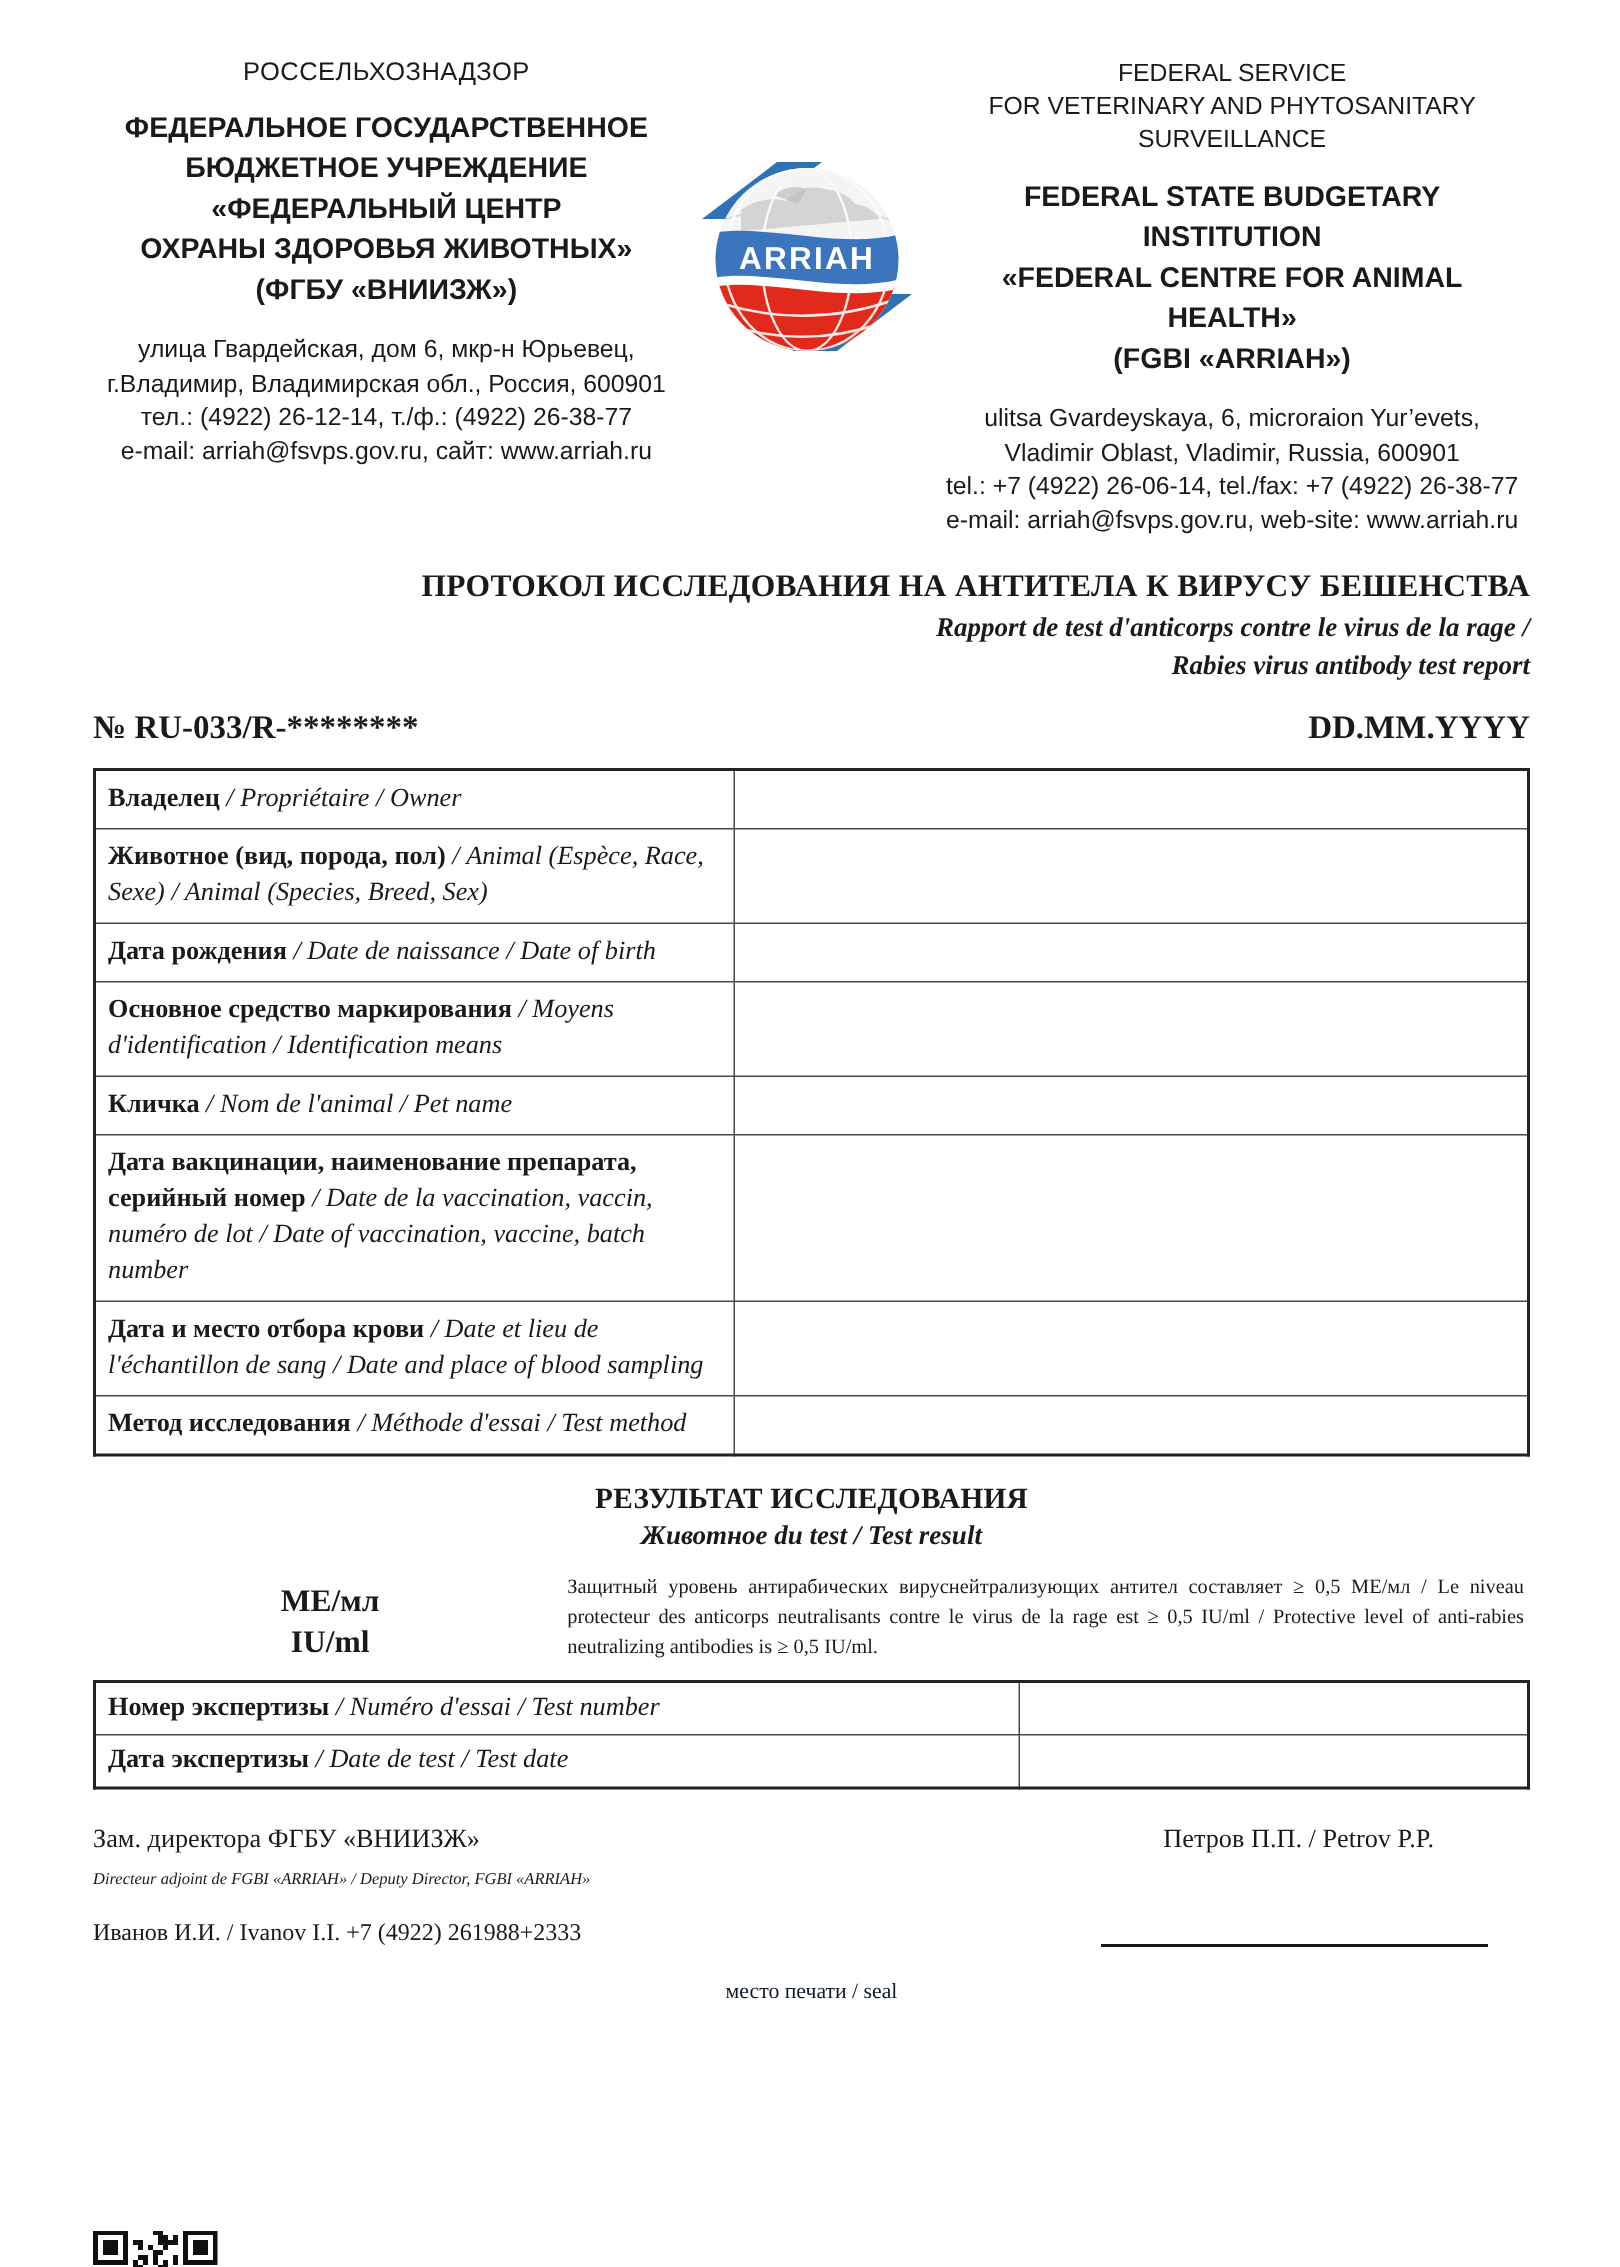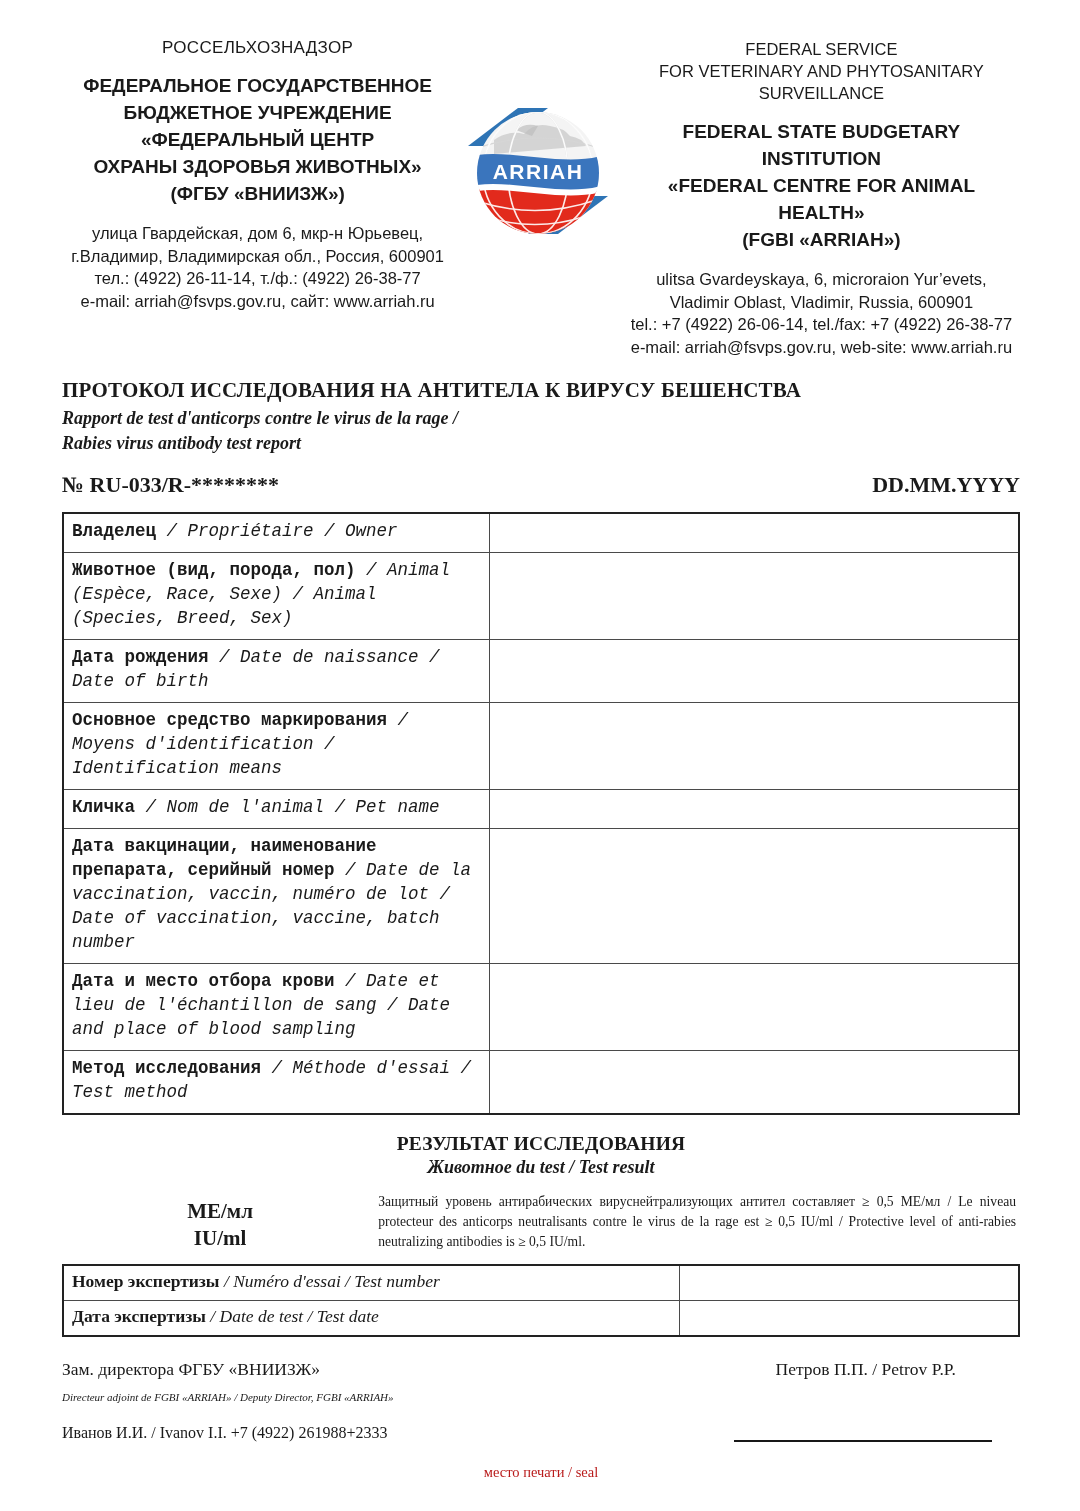--- a/index.html
+++ b/index.html
@@ -17,31 +17,31 @@
   .hdr-left{ width:392px; }
   .hdr-right{ width:398px; }
   .agency{ font-size:17px; margin-bottom:14px; letter-spacing:.3px; }
   .agency-line{ font-size:16.5px; line-height:22px; }
   .org-lines{ margin:14px 0 15px; }
   .org-line{ font-weight:bold; font-size:19px; line-height:27px; }
   .addr-line{ font-size:16.5px; line-height:22.5px; }
   .hdr-logo{ width:170px; display:flex; justify-content:center; padding-top:62px; }
 
   
-  .title-block{ text-align:left; margin-top:20px; }
+  .title-block{ text-align:right; margin-top:20px; }
   .title-ru{ font-weight:bold; font-size:21px; letter-spacing:.2px; }
   .title-sub{ font-weight:bold; font-style:italic; font-size:18px; line-height:25px; margin-top:3px; }
   .proto-line{ display:flex; justify-content:space-between; align-items:baseline;
                margin-top:16px; font-weight:bold; font-size:22px; }
 
   
   table{ width:100%; border-collapse:collapse; }
   .main-table{ margin-top:14px; border:2px solid #222; }
   .main-table td{ border:1.5px solid #4a4a4a; vertical-align:top; }
-  .main-table td.lbl{ width:44.6%; padding:5px 10px 9px 8px; font-size:17.5px; line-height:24px;font-family:Liberation Mono, monospace; }
+  .main-table td.lbl{ width:44.6%; padding:5px 10px 9px 8px; font-size:17.5px; line-height:24px; }
   .main-table td.val{ width:55.4%; }
   .lbl .b{ font-weight:bold; }
   .lbl .i{ font-style:italic; }
 
   .test-table{ margin-top:12px; border:2px solid #222; }
   .test-table td{ border:1.5px solid #4a4a4a; vertical-align:middle; }
   .test-table td.lbl{ width:64.5%; padding:4px 10px 7px 8px; font-size:17.5px; line-height:23px; }
   .test-table td.val{ width:35.5%; }
 
   
@@ -51,21 +51,21 @@
   .result-row{ display:flex; margin-top:14px; align-items:flex-start; }
   .unit-box{ width:33%; text-align:center; font-weight:bold; font-size:21px; line-height:27px; padding-top:6px; }
   .result-note{ flex:1; font-size:13.6px; line-height:20px; text-align:justify; text-align-last:left; padding-right:4px; }
 
   
   .sig-row1{ display:flex; justify-content:space-between; margin-top:22px; font-size:17.5px; }
   .sig-name{ padding-right:64px; }
   .sig-row2{ margin-top:11px; font-style:italic; font-size:11px; }
   .sig-row3{ display:flex; justify-content:space-between; align-items:flex-end; margin-top:21px; font-size:16px; }
   .sig-line{ width:258px; border-bottom:2px solid #181818; margin-right:28px; height:14px; }
-  .seal{ text-align:center; color:#b91c1c; font-size:14.5px; margin-top:22px; }
+  .seal{ text-align:center; color:#0f172a; font-size:14.5px; margin-top:22px; }
 
   
   .qr-section{ display:flex; align-items:flex-start; gap:10px; margin-top:150px; }
   .qr-box{ width:83px; height:83px; flex:0 0 auto; }
   .qr-box svg{ width:83px; height:83px; display:block; }
   .qr-text{ font-family:"Liberation Mono","DejaVu Sans Mono", monospace; font-size:15.5px;
             line-height:25px; padding-top:9px; white-space:pre; color:#222; }
 </style>
 </head>
 <body>
@@ -78,21 +78,21 @@
       <div class="org-lines">
         <div class="org-line">ФЕДЕРАЛЬНОЕ ГОСУДАРСТВЕННОЕ</div>
         <div class="org-line">БЮДЖЕТНОЕ УЧРЕЖДЕНИЕ</div>
         <div class="org-line">«ФЕДЕРАЛЬНЫЙ ЦЕНТР</div>
         <div class="org-line">ОХРАНЫ ЗДОРОВЬЯ ЖИВОТНЫХ»</div>
         <div class="org-line">(ФГБУ «ВНИИЗЖ»)</div>
       </div>
       <div>
         <div class="addr-line">улица Гвардейская, дом 6, мкр-н Юрьевец,</div>
         <div class="addr-line">г.Владимир, Владимирская обл., Россия, 600901</div>
-        <div class="addr-line">тел.: (4922) 26-11-14, т./ф.: (4922) 26-38-77</div>
+        <div class="addr-line">тел.: (4922) 26-12-14, т./ф.: (4922) 26-38-77</div>
         <div class="addr-line">e-mail: arriah@fsvps.gov.ru, сайт: www.arriah.ru</div>
       </div>
     </div>
 
     <div class="hdr-logo">
 
       <svg width="148" height="142" viewBox="0 0 148 142">
         <defs>
           <clipPath id="globeClip">
               <circle cx="74" cy="73" r="61"></circle>

